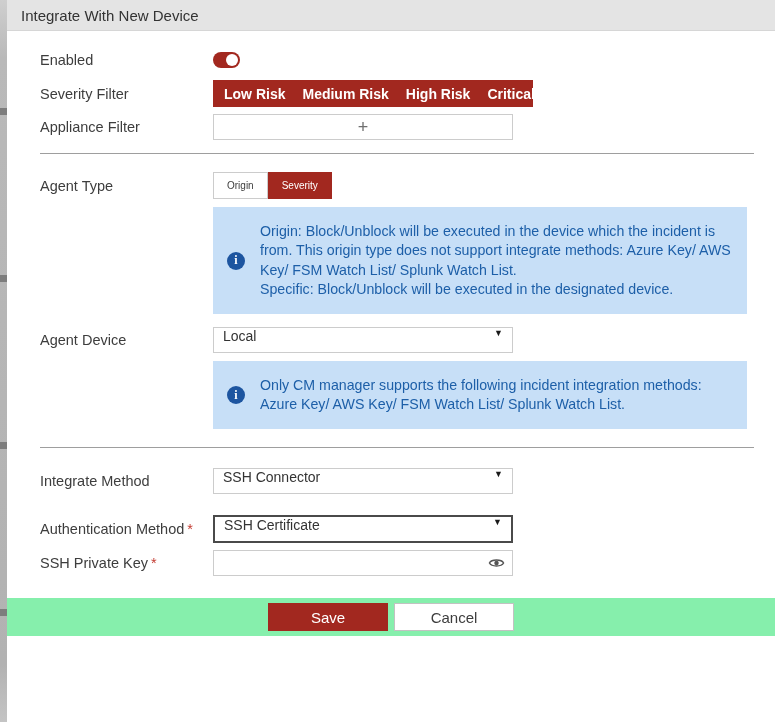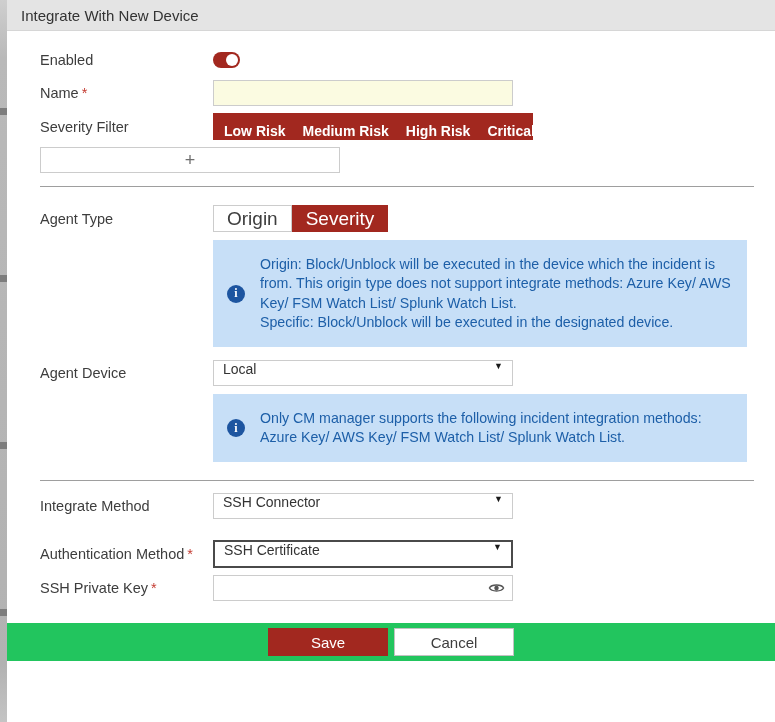--- a/index.html
+++ b/index.html
@@ -45,39 +45,39 @@
   
   .txt {
     width: 300px; height: 26px; border: 1px solid #cccccc; background: #ffffff;
     font-family: "Liberation Sans", sans-serif; font-size: 14px; color: #333;
     padding: 0 8px; outline: none;
   }
   .txt.required-bg { background: #fbfbe1; }
   
   .severity-bar {
     width: 320px; height: 27px; background: #a2281f; display: flex;
-    align-items: flex-end; padding: 1px 11px; gap: 17px;
+    align-items: center; padding: 1px 11px; gap: 17px;
   }
   .severity-item {
     color: #ffffff; font-size: 14px; font-weight: bold; white-space: nowrap; cursor: pointer;
   }
   
   .add-box {
     width: 300px; height: 26px; border: 1px solid #cccccc; background: #fff;
     display: flex; align-items: center; justify-content: center;
     color: #6f6f6f; font-size: 18px; cursor: pointer; line-height: 1;
   }
   .divider { height: 1px; background: #9e9e9e; margin-right: 0; }
   .divider.d1 { margin-top: 13px; }
   .divider.d2 { margin-top: 18px; }
   
   .segmented { display: flex; }
   .seg {
     height: 27px; display: flex; align-items: center; padding: 0 13px;
-    font-size: 19px; cursor: pointer;
+    font-size: 10px; cursor: pointer;
   }
   .seg.off { background: #ffffff; border: 1px solid #cccccc; color: #3d3d3d; }
   .seg.on  { background: #a2281f; color: #ffffff; border: 1px solid #a2281f; }
   
   .info-box {
     margin-left: 173px; width: 534px; background: #c7dff7;
     display: flex; align-items: center; padding: 10px 14px;
     color: #1d5fa8;
   }
   .info-box.tall { height: 107px; margin-top: 8px; }
@@ -100,25 +100,25 @@
   .dd-arrow { font-size: 9px; color: #1a1a1a; }
   
   .pwd-wrap { position: relative; width: 300px; }
   .pwd-wrap .txt { width: 300px; padding-right: 30px; }
   .eye {
     position: absolute; right: 8px; top: 50%; transform: translateY(-50%);
     width: 17px; height: 17px; cursor: pointer; display: flex; align-items: center;
   }
   
   .mt18 { margin-top: 18px; } .mt13 { margin-top: 13px; }
-  .mt20 { margin-top: 12px; } .mt21 { margin-top: 21px; }
+  .mt20 { margin-top: 20px; } .mt21 { margin-top: 21px; }
   .mt8 { margin-top: 8px; } .mt7 { margin-top: 7px; }
   
   .footer {
-    margin-top: 22px; height: 38px; background: #22c55e;
+    margin-top: 22px; height: 38px; background: #86efac;
     display: flex; align-items: center; justify-content: center; gap: 6px;
   }
   .btn {
     height: 28px; min-width: 120px; font-family: "Liberation Sans", sans-serif;
     font-size: 15px; cursor: pointer; display: flex; align-items: center; justify-content: center;
   }
   .btn.save { background: #a2281f; color: #ffffff; border: 1px solid #a2281f; }
   .btn.cancel { background: #ffffff; color: #3d3d3d; border: 1px solid #c2c2c2; }
 </style>
 </head>
@@ -134,36 +134,33 @@
 
   <div class="form">
 
     <div class="row">
       <span class="lbl">Enabled</span>
       <div class="toggle">
         <div class="knob"></div>
       </div>
     </div>
 
-    <div class="row">
-      <span class="lbl"><span>Name</span><span class="req">*</span></span>
-      <input class="txt required-bg" type="text" value="" style="">
-    </div>
 
     <div class="row">
       <span class="lbl">Severity Filter</span>
       <div class="severity-bar">
         <span class="severity-item">Low Risk</span>
         <span class="severity-item">Medium Risk</span>
         <span class="severity-item">High Risk</span>
         <span class="severity-item">Critical</span>
       </div>
     </div>
 
     <div class="row">
+      <span class="lbl">Appliance Filter</span>
       <div class="add-box">
         <span>+</span>
       </div>
     </div>
 
     <div class="divider d1"></div>
 
     <div class="row mt18">
       <span class="lbl">Agent Type</span>
       <div class="segmented">

